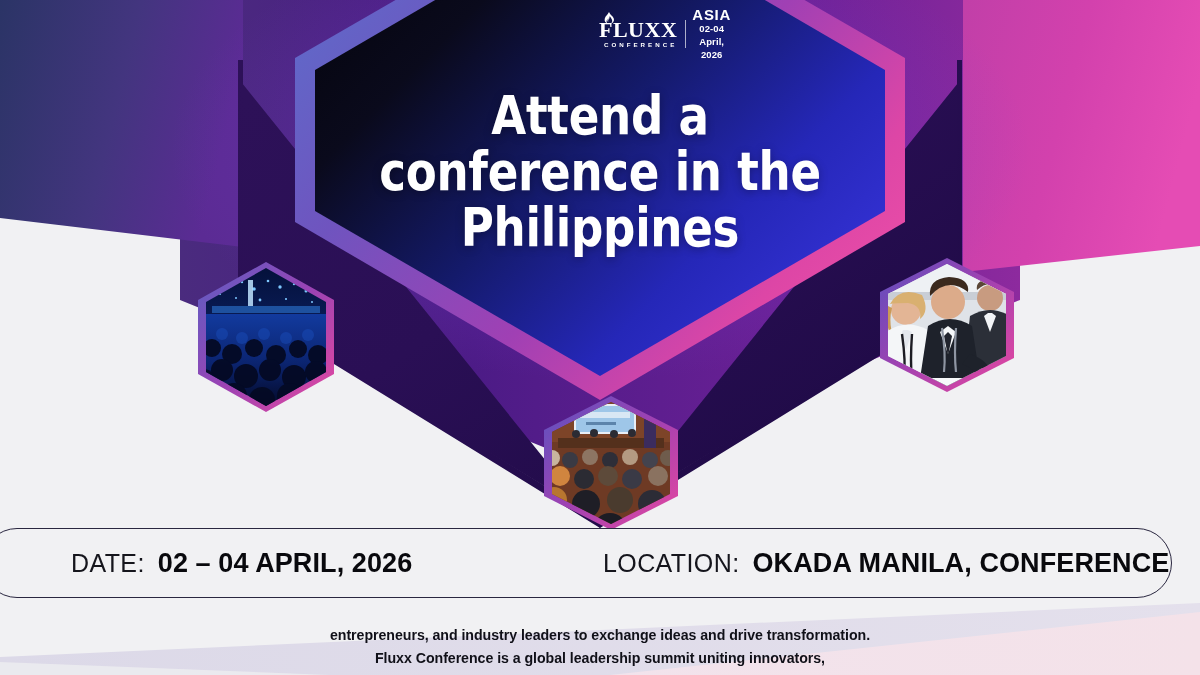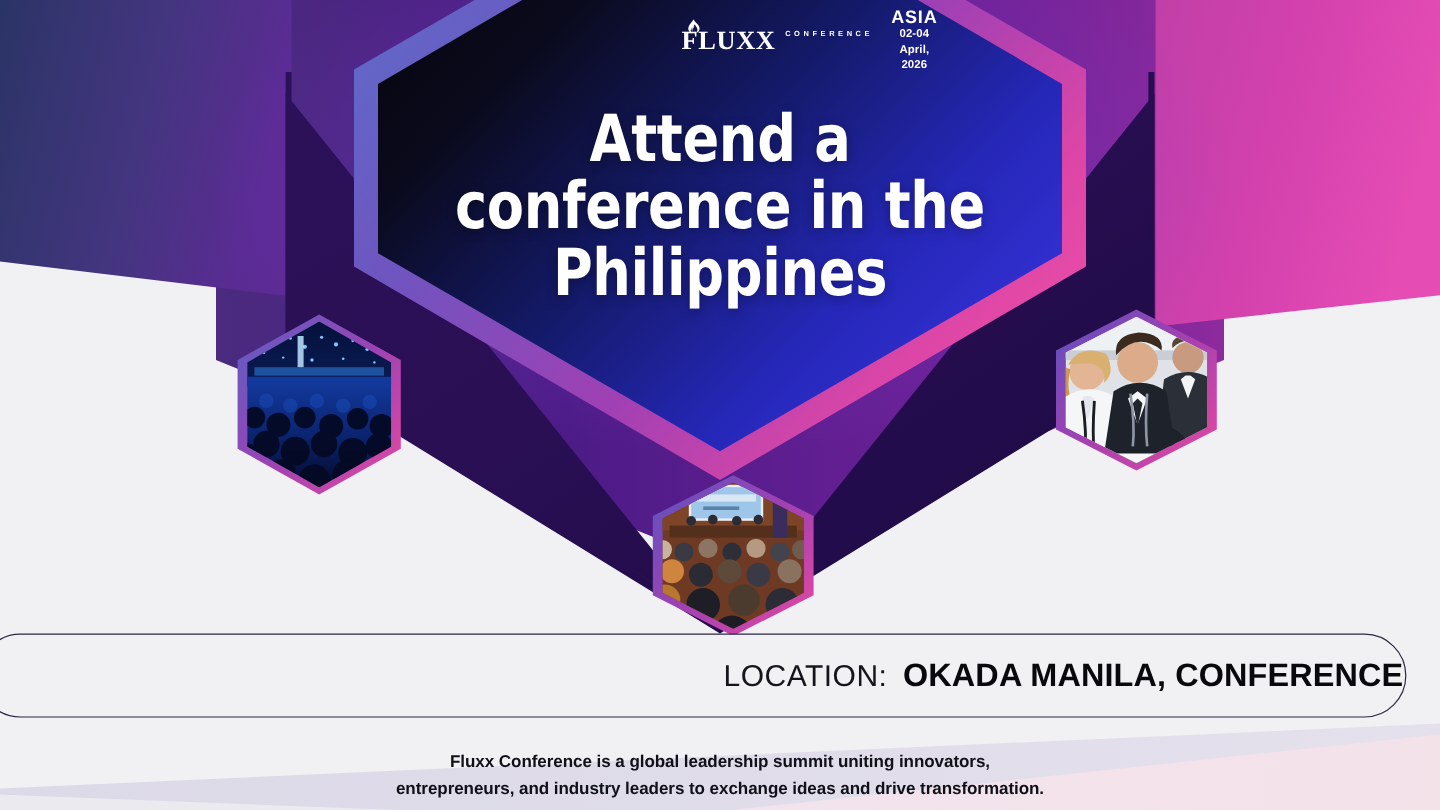--- a/index.html
+++ b/index.html
@@ -12,21 +12,21 @@
   }
   #stage { position:absolute; inset:0; width:1200px; height:675px; overflow:hidden; }
   .layer { position:absolute; inset:0; }
   svg.layer { width:1200px; height:675px; display:block; }
 
   
   #logo-block {
     position:absolute; left:561px; top:12px; width:170px; height:44px;
     display:flex; align-items:center; z-index:40;
   }
-  #logo-left { position:relative; display:flex; align-items:flex-start; }
+  #logo-left { position:relative; display:flex; flex-direction:column; align-items:flex-end;margin-left:31px; }
   #flame { position:absolute; left:6px; top:-9px; width:22px; height:22px; }
   #logo-word {
     color:#ffffff; font-weight:bold; font-size:22px; letter-spacing:0.5px;
     font-family:"Liberation Serif", serif; line-height:20px; padding-left:7px;
   }
   #logo-sub {
     color:#ffffff; font-size:6.2px; letter-spacing:3.0px; line-height:8px;
     font-weight:bold; padding-left:8px; margin-top:1px;
   }
   #logo-div { width:1px; height:28px; background:rgba(255,255,255,.65); margin:0 7px 0 8px; }
@@ -363,24 +363,28 @@
         <circle cx="118" cy="118" r="6" fill="#dcab8a"></circle>
         <path d="M120 112 l10 -10 l3 3 l-10 10 Z" fill="#2b2b33"></path>
 
         <rect x="58" y="120" width="46" height="14" rx="1.5" fill="#f7f9fb"></rect>
         <rect x="100" y="114" width="40" height="16" rx="1.5" fill="#eef1f5" transform="rotate(-8 120 122)"></rect>
       </g>
     </svg>
   </div>
 
   <div id="pill">
+    <div id="pill-date">
+      <span class="lbl">DATE:</span>
+      <span class="val">02 – 04 APRIL, 2026</span>
+    </div>
     <div id="pill-loc">
       <span class="lbl">LOCATION:</span>
       <span class="val">OKADA MANILA, CONFERENCE</span>
     </div>
   </div>
 
   <div id="caption">
+    <div>entrepreneurs, and industry leaders to exchange ideas and drive transformation.</div>
     <div>Fluxx Conference is a global leadership summit uniting innovators,</div>
-    <div>entrepreneurs, and industry leaders to exchange ideas and drive transformation.</div>
   </div>
 
 </div>
 
 </body></html>

